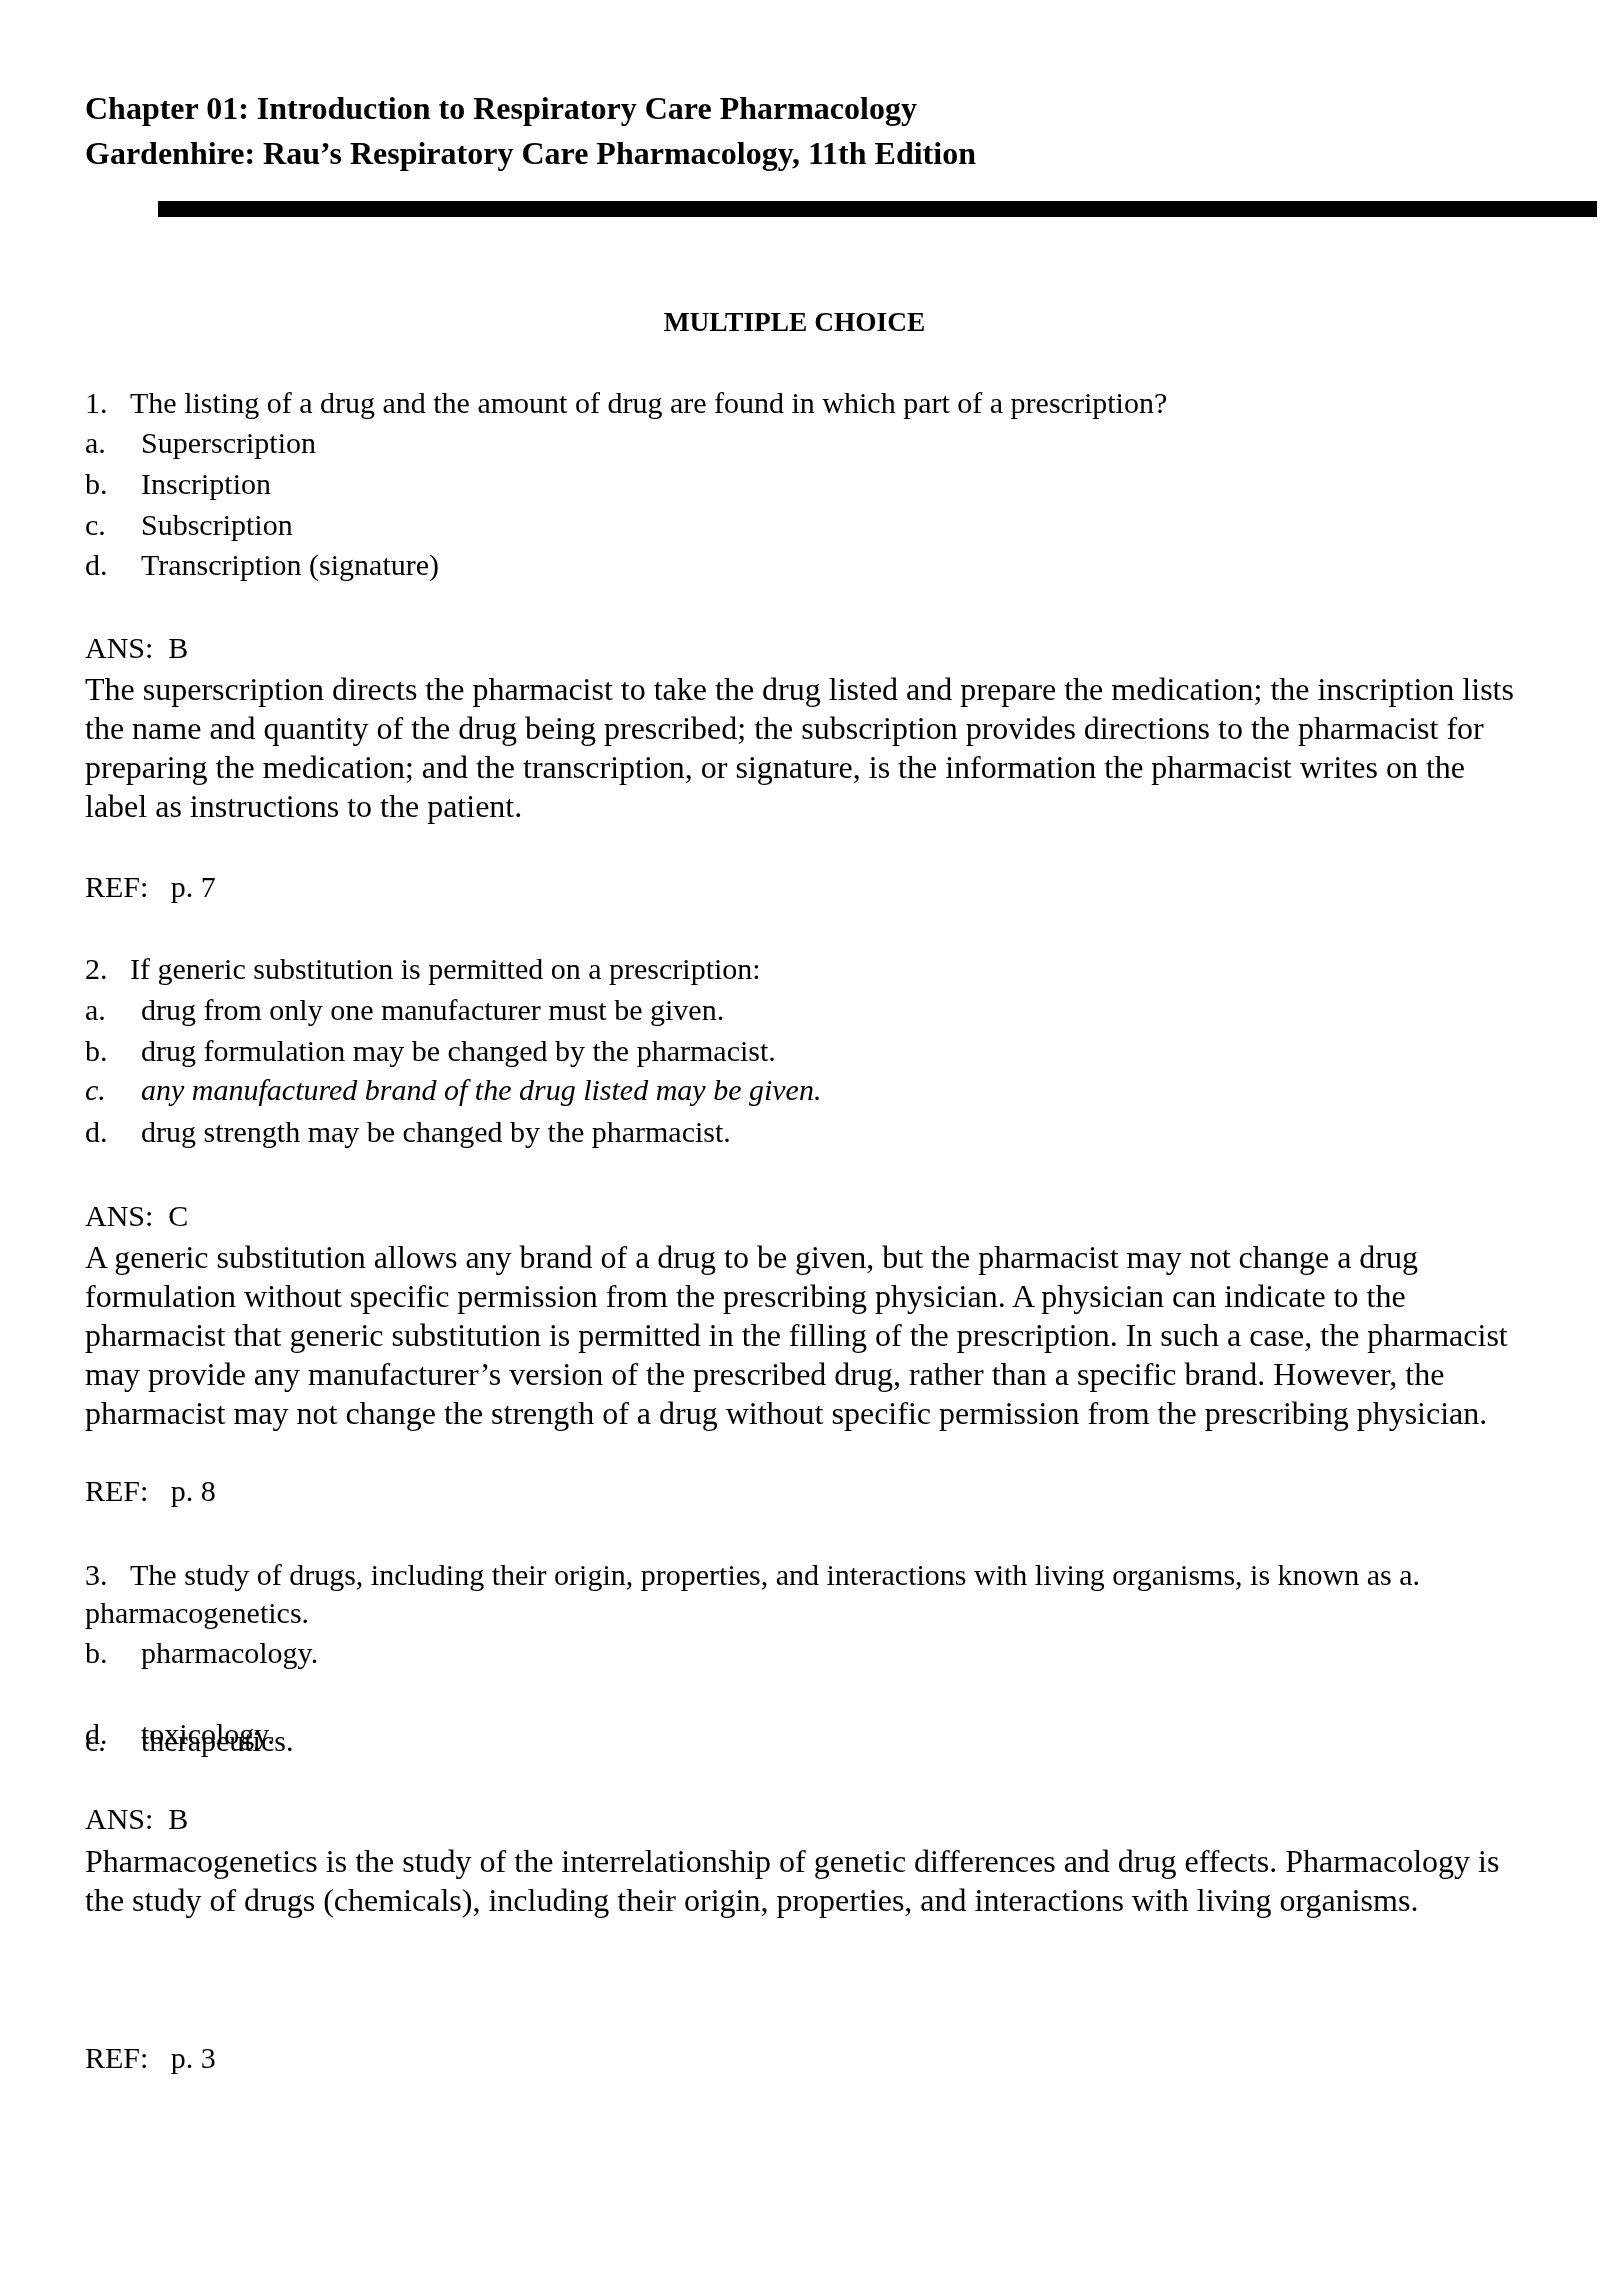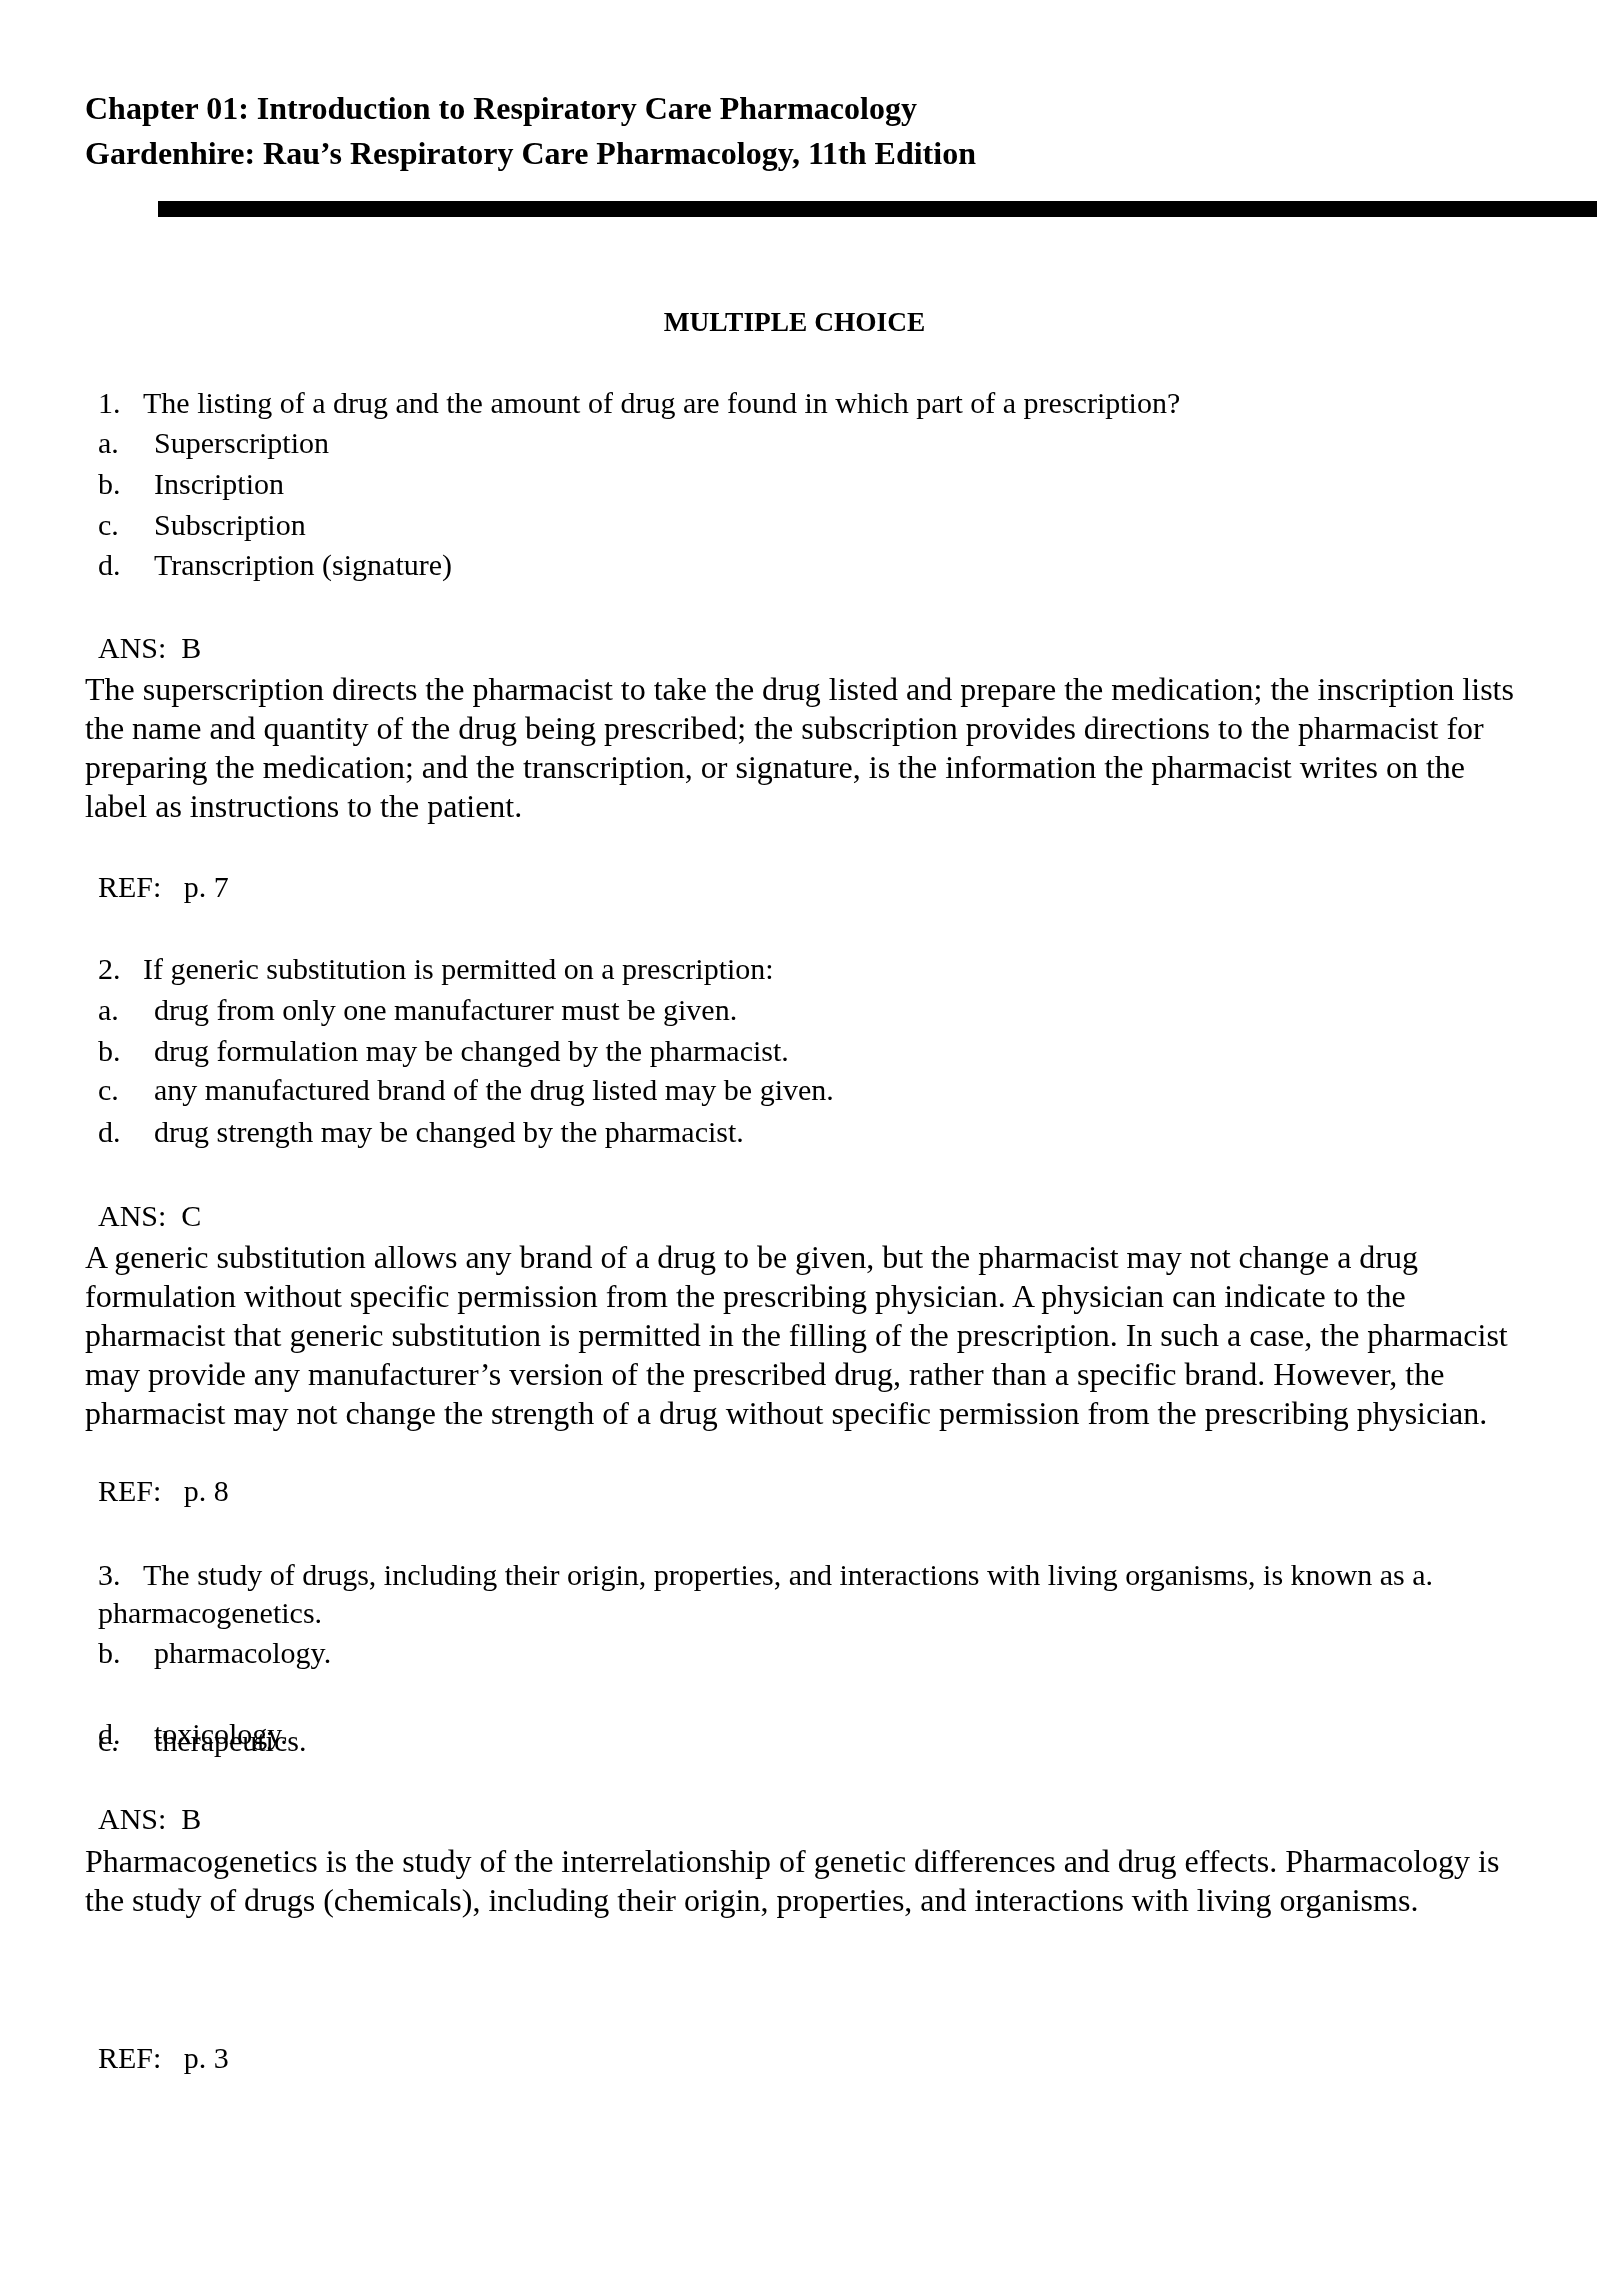--- a/index.html
+++ b/index.html
@@ -2,21 +2,21 @@
 <html><head>
 <meta charset="utf-8">
 <style>
   html, body { margin: 0; padding: 0; background: #ffffff; }
   body { width: 1621px; height: 2293px; position: relative; overflow: hidden;
          font-family: "Liberation Serif", "DejaVu Serif", serif; color: #000; }
   .abs { position: absolute; white-space: nowrap; }
   .title { font-weight: bold; font-size: 32px; left: 85px; }
   .rule { position: absolute; left: 158px; top: 201px; width: 1439px; height: 15.7px; background: #000; }
   .section { font-weight: bold; font-size: 27.4px; left: 0; width: 1589px; text-align: center; top: 307px; }
-  .line { font-size: 30px; left: 98px; line-height: 40px; }
+  .line { font-size: 30px; left: 85px; line-height: 40px; }
   .opt-letter { display: inline-block; width: 56px; }
   .qnum { display: inline-block; width: 45px; }
   .para { position: absolute; left: 85px; width: 1490px; font-size: 32px; line-height: 39px; white-space: normal; }
   .para span { display: block; white-space: nowrap; }
 </style>
 </head>
 <body>
 
 <div class="abs title" style="top:90px;">Chapter 01: Introduction to Respiratory Care Pharmacology</div>
 <div class="abs title" style="top:135px;">Gardenhire: Rau’s Respiratory Care Pharmacology, 11th Edition</div>
@@ -53,21 +53,21 @@
 <div>
   <div class="abs line" style="top:949px;">
     <span class="qnum">2.</span><span>If generic substitution is permitted on a prescription:</span>
   </div>
   <div class="abs line" style="top:990px;">
     <span class="opt-letter">a.</span><span>drug from only one manufacturer must be given.</span>
   </div>
   <div class="abs line" style="top:1031px;">
     <span class="opt-letter">b.</span><span>drug formulation may be changed by the pharmacist.</span>
   </div>
-  <div class="abs line" style="top:1070px;">
+  <div class="abs line" style="top:1070px;font-style:italic;">
     <span class="opt-letter">c.</span><span>any manufactured brand of the drug listed may be given.</span>
   </div>
   <div class="abs line" style="top:1112px;">
     <span class="opt-letter">d.</span><span>drug strength may be changed by the pharmacist.</span>
   </div>
   <div class="abs line" style="top:1196px; white-space:pre;">ANS:  C</div>
   <div class="para" style="top:1238px;">
     <span>A generic substitution allows any brand of a drug to be given, but the pharmacist may not change a drug</span>
     <span>formulation without specific permission from the prescribing physician. A physician can indicate to the</span>
     <span>pharmacist that generic substitution is permitted in the filling of the prescription. In such a case, the pharmacist</span>

